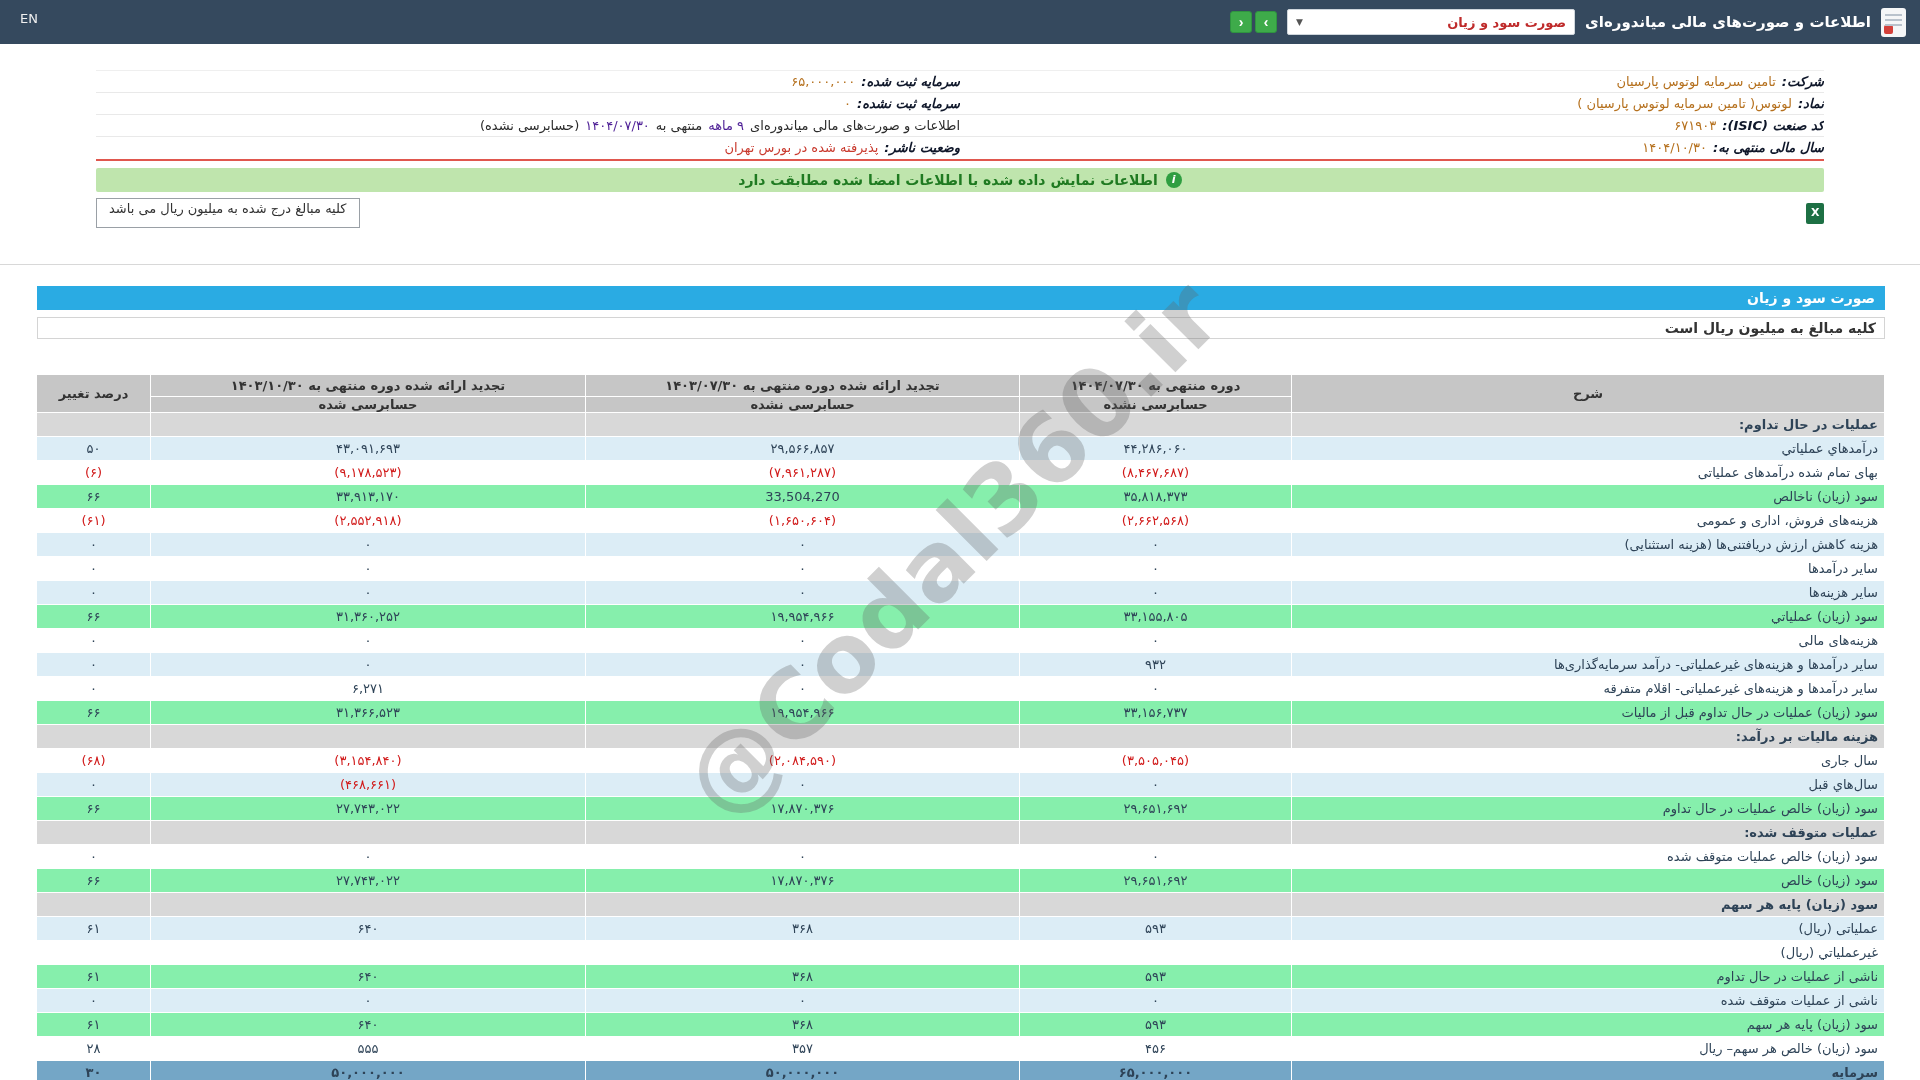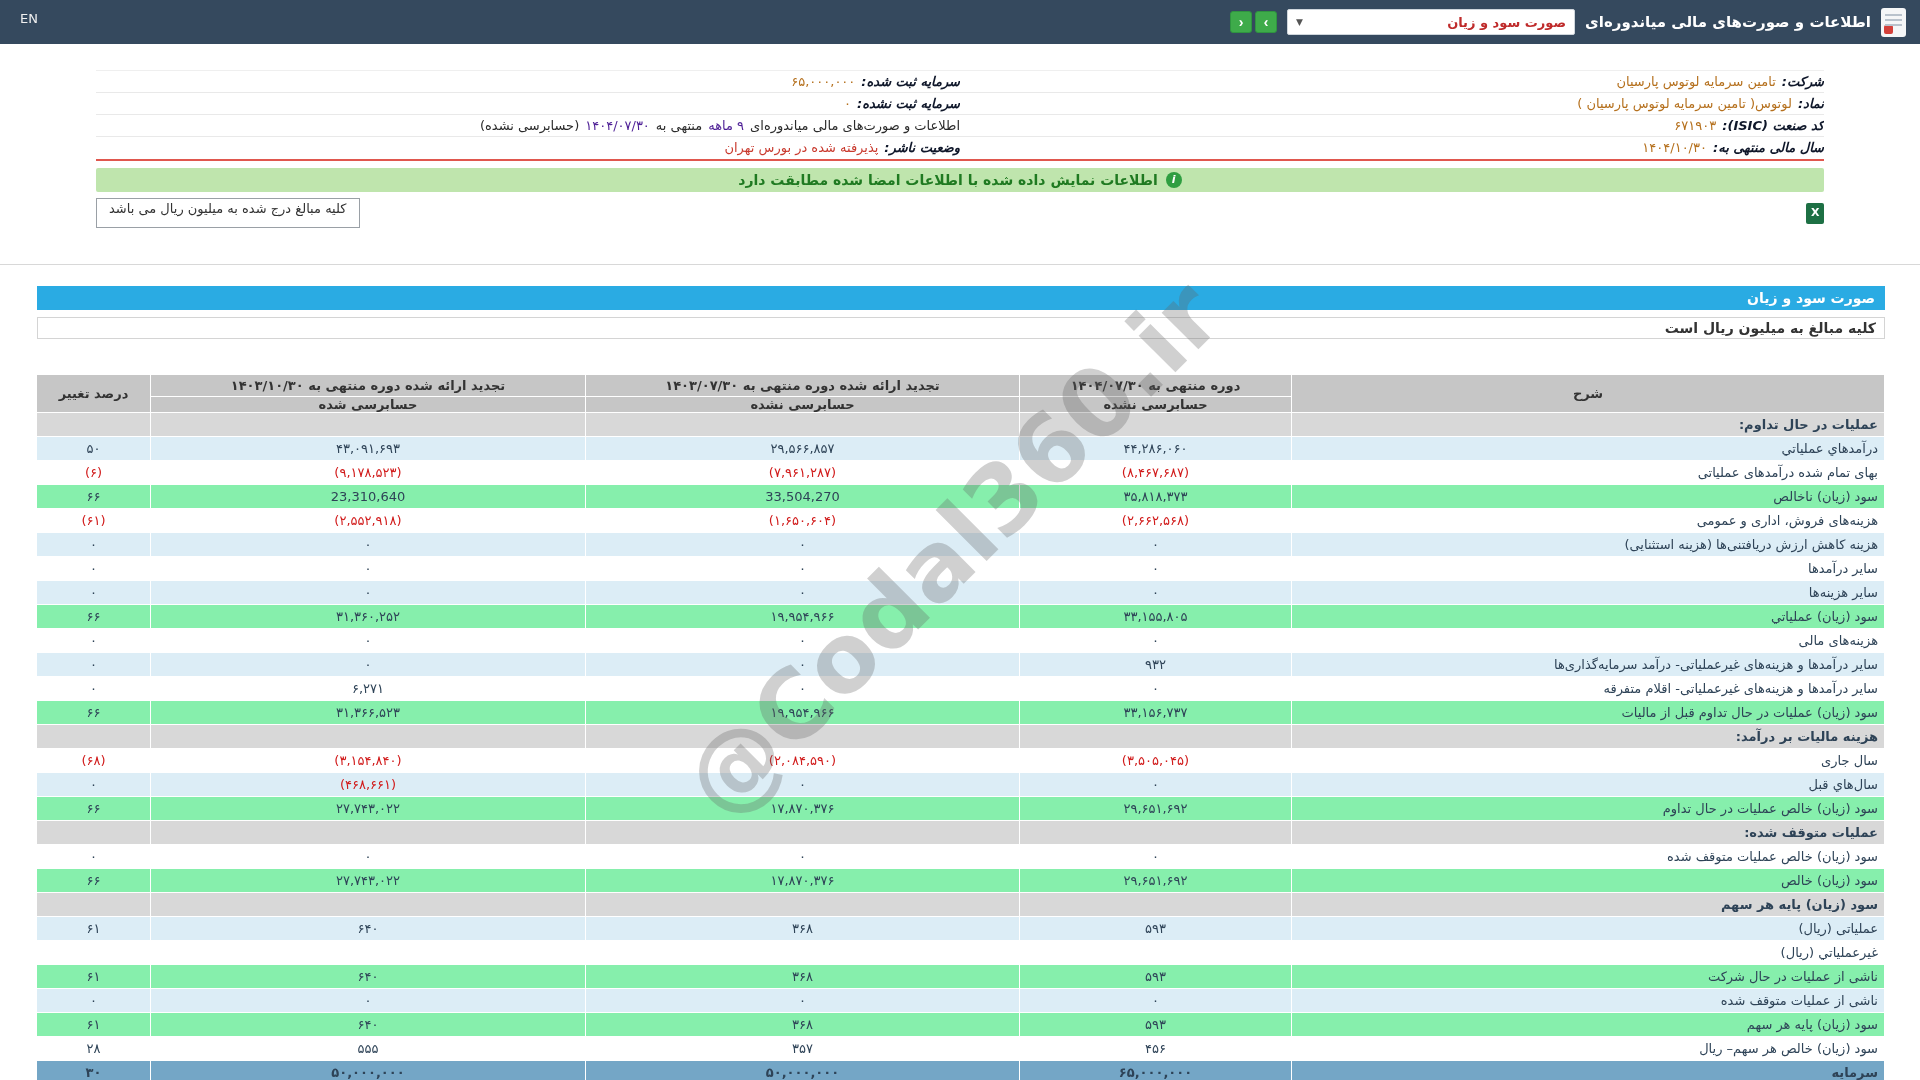--- a/index.html
+++ b/index.html
@@ -193,21 +193,21 @@
           <td class="desc">بهای تمام شده درآمدهای عملیاتی</td>
           <td class="num neg">(۸,۴۶۷,۶۸۷)</td>
           <td class="num neg">(۷,۹۶۱,۲۸۷)</td>
           <td class="num neg">(۹,۱۷۸,۵۲۳)</td>
           <td class="num neg">(۶)</td>
         </tr>
         <tr class="yellow">
           <td class="desc">سود (زيان) ناخالص</td>
           <td class="num">۳۵,۸۱۸,۳۷۳</td>
           <td class="num">33,504,270</td>
-          <td class="num">23,310,640</td>
+          <td class="num">۳۳,۹۱۳,۱۷۰</td>
           <td class="num">۶۶</td>
         </tr>
         <tr class="white">
           <td class="desc">هزینه‌هاى فروش، ادارى و عمومى</td>
           <td class="num neg">(۲,۶۶۲,۵۶۸)</td>
           <td class="num neg">(۱,۶۵۰,۶۰۴)</td>
           <td class="num neg">(۲,۵۵۲,۹۱۸)</td>
           <td class="num neg">(۶۱)</td>
         </tr>
         <tr class="blue">
@@ -330,21 +330,21 @@
           <td class="num">۶۱</td>
         </tr>
         <tr class="white">
           <td class="desc">غیرعملیاتي (ریال)</td>
           <td class="num"></td>
           <td class="num"></td>
           <td class="num"></td>
           <td class="num"></td>
         </tr>
         <tr class="yellow">
-          <td class="desc">ناشی از عملیات در حال شرکت</td>
+          <td class="desc">ناشی از عملیات در حال تداوم</td>
           <td class="num">۵۹۳</td>
           <td class="num">۳۶۸</td>
           <td class="num">۶۴۰</td>
           <td class="num">۶۱</td>
         </tr>
         <tr class="blue">
           <td class="desc">ناشی از عملیات متوقف شده</td>
           <td class="num">۰</td>
           <td class="num">۰</td>
           <td class="num">۰</td>

